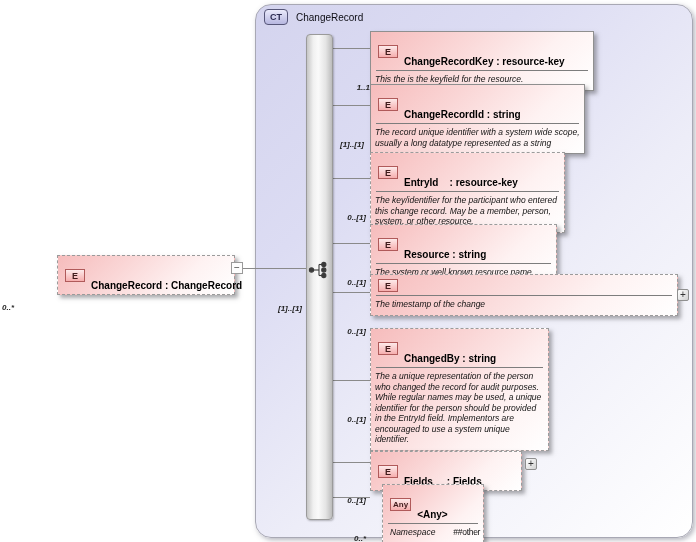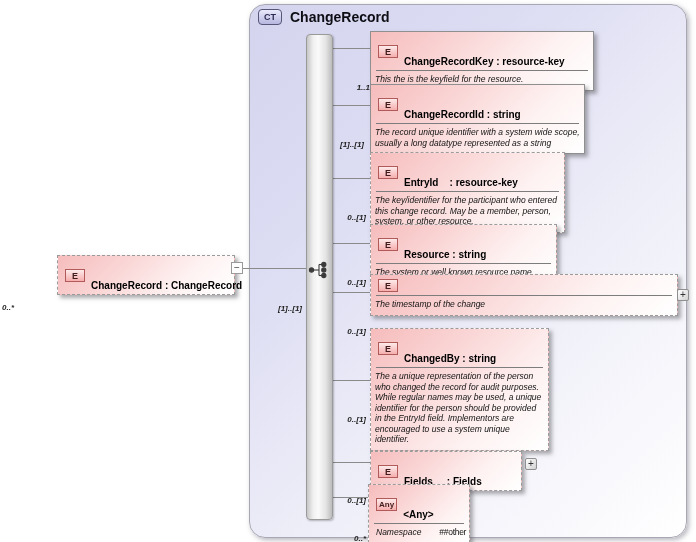--- a/index.html
+++ b/index.html
@@ -6,30 +6,30 @@
   body{width:696px;height:542px;position:relative;overflow:hidden;
        font-family:"Liberation Sans",sans-serif;}
   .canvas{position:absolute;inset:0;}
 
   
   .hline{position:absolute;height:1px;background:#8a8a8a;z-index:2;}
   .card{position:absolute;width:44px;text-align:right;font-size:8px;
         font-style:italic;font-weight:bold;color:#1e1e1e;z-index:4;white-space:pre;margin-top:46px;}
 
   
-  .panel{position:absolute;left:249px;top:4px;width:436px;height:532px;
+  .panel{position:absolute;left:255px;top:4px;width:436px;height:532px;
          border:1px solid #a8a8b4;border-radius:16px;z-index:1;
          background:linear-gradient(135deg,#d4d4ee 0%,#dcdcf3 28%,#ededf8 58%,#ffffff 100%);
          box-shadow:2px 2px 5px rgba(110,110,125,.5);}
   .panel-header{position:absolute;left:8px;top:4px;display:flex;align-items:center;gap:8px;}
   .ct-badge{width:22px;height:14px;border:1.5px solid #565678;border-radius:4px;
             background:linear-gradient(180deg,#eaeafb,#b7b7e0);
             font-size:9px;font-weight:bold;color:#2c2c52;
             display:flex;align-items:center;justify-content:center;}
-  .panel-title{font-size:14px;font-weight:bold;color:#0d0d14;}
+  .panel-title{font-size:10px;font-weight:normal;color:#0d0d14;}
 
   
   .seqbar{position:absolute;left:306px;top:34px;width:25px;height:484px;
           border:1px solid #9a9a9a;border-radius:4px;z-index:2;
           background:linear-gradient(90deg,#c6c6c6 0%,#f0f0f0 25%,#fafafa 45%,#e4e4e4 75%,#bcbcbc 100%);
           box-shadow:1px 1px 2px rgba(0,0,0,.25);}
   .seq-icon{position:absolute;left:308px;top:261px;z-index:5;}
 
   
   .ebox{position:absolute;border:1px solid #8f8f8f;z-index:3;
@@ -172,21 +172,21 @@
   <div class="card" style="left:322px;top:450px;">0..[1]</div>
   <div class="ebox dashed" style="left:370px;top:451px;width:150px;">
     <div class="trow">
       <span class="badge-e">E</span>
       <span class="etitle">Fields     : Fields</span>
     </div>
   </div>
   <div class="plusbtn" style="left:525px;top:458px;">+</div>
 
   <div class="card" style="left:322px;top:488px;">0..*</div>
-  <div class="ebox dashed" style="left:368px;top:484px;width:100px;">
+  <div class="ebox dashed" style="left:382px;top:484px;width:100px;">
     <div class="trow">
       <span class="badge-e badge-any">Any</span>
       <span class="etitle">&lt;Any&gt;</span>
     </div>
     <div class="esep"></div>
     <div class="nsrow">
       <span class="nslabel">Namespace</span>
       <span class="nsval">##other</span>
     </div>
   </div>

